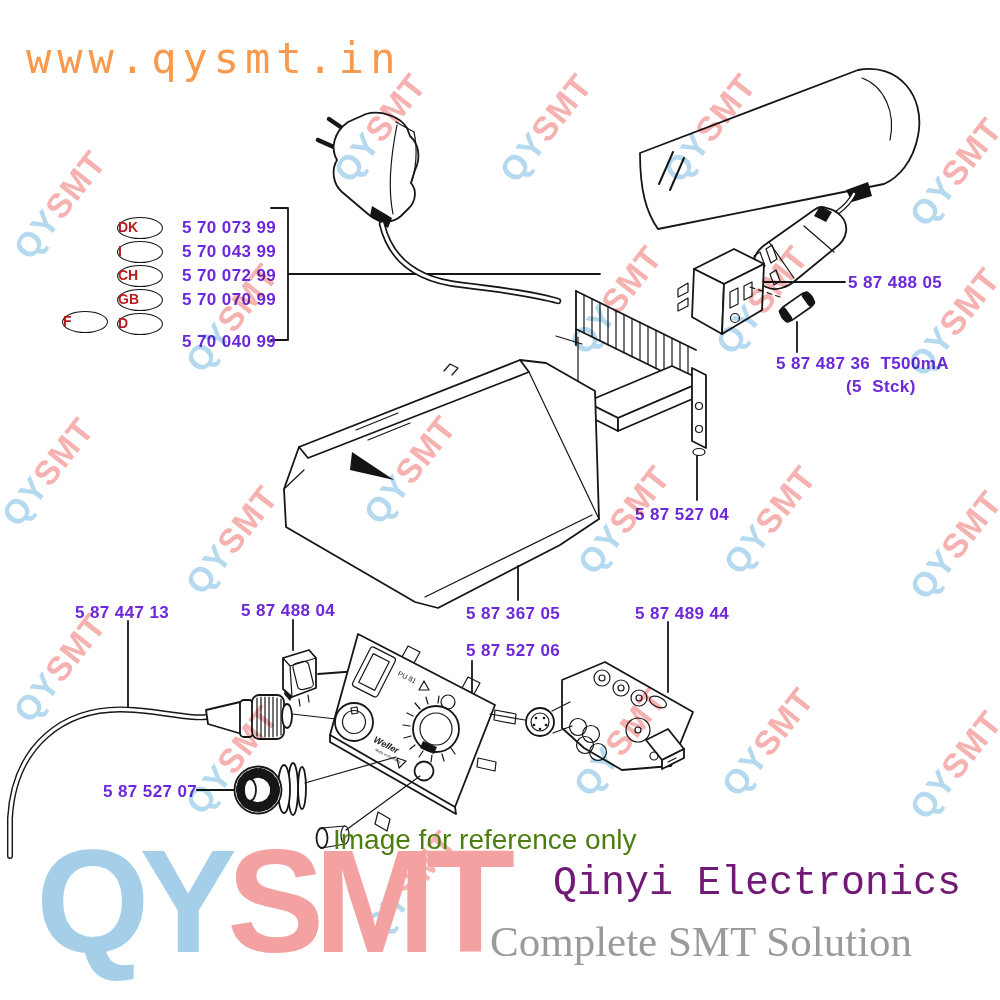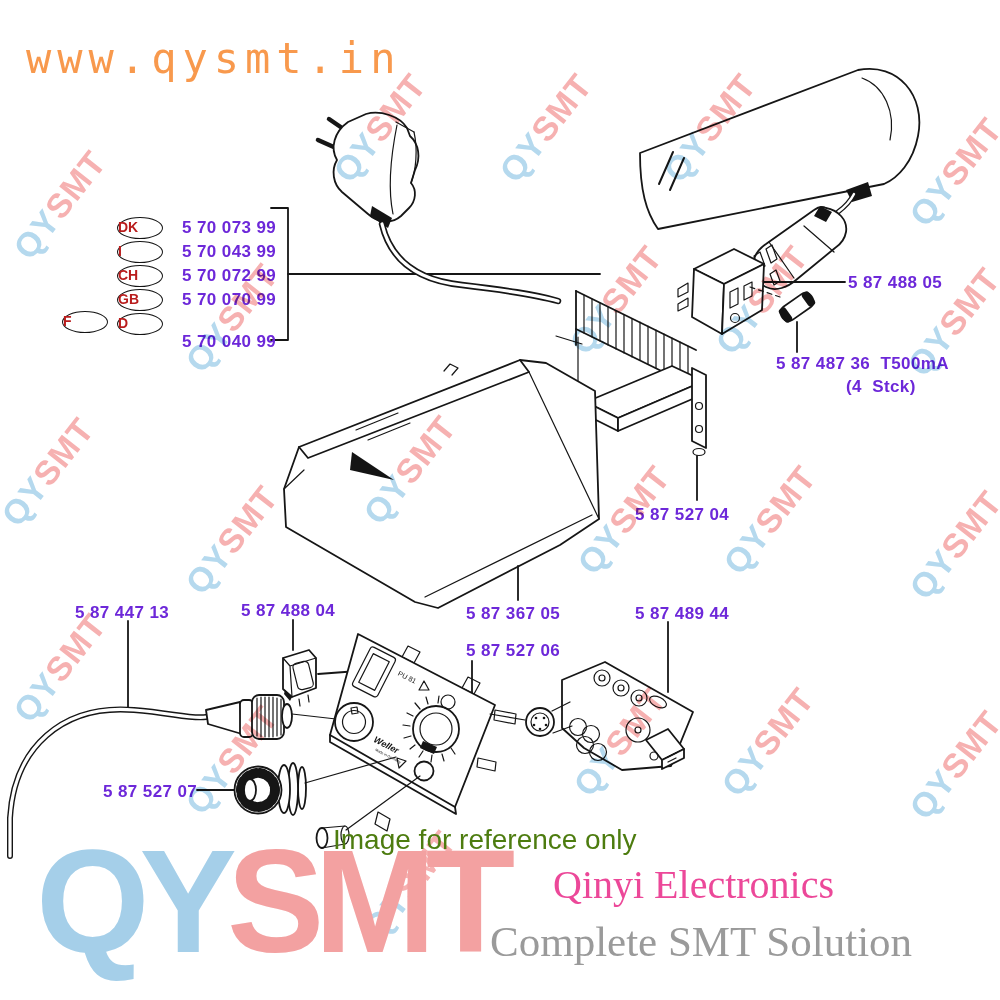--- a/index.html
+++ b/index.html
@@ -30,22 +30,22 @@
   .wm .ws{color:#f6b1b1;font-style:normal;}
 
   .url{position:absolute;left:26px;top:34px;z-index:3;color:#f8994d;
        font-family:"DejaVu Sans Mono",monospace;font-size:42px;letter-spacing:6px;}
   .note{position:absolute;left:333px;top:824px;z-index:3;color:#4d7c0f;font-size:28px;}
 
   .logo{position:absolute;left:36px;top:829px;z-index:3;line-height:1;
         font-weight:800;font-size:146px;letter-spacing:-10px;font-family:"Liberation Sans",sans-serif;}
   .logo .lq{color:#a5cfe9;}
   .logo .ls{color:#f3a1a1;}
-  .company{position:absolute;left:553px;top:861px;z-index:3;color:#ec4899;
-           font-family:Liberation Serif, serif;font-size:40px;}
+  .company{position:absolute;left:553px;top:861px;z-index:3;color:#701a75;
+           font-family:Liberation Mono, monospace;font-size:40px;}
   .tagline{position:absolute;left:490px;top:917px;z-index:3;color:#9a9a9a;
            font-family:"Liberation Serif",serif;font-size:43px;}
 </style>
 </head>
 <body>
 
 <div class="stage">
 
   <svg width="1000" height="1000" viewBox="0 0 1000 1000">
 
@@ -252,21 +252,21 @@
     <div class="oval" style="left:117px;top:313px;">D</div>
     <div class="plbl" style="left:182px;top:218px;">5 70 073 99</div>
     <div class="plbl" style="left:182px;top:242px;">5 70 043 99</div>
     <div class="plbl" style="left:182px;top:266px;">5 70 072 99</div>
     <div class="plbl" style="left:182px;top:290px;">5 70 070 99</div>
     <div class="plbl" style="left:182px;top:332px;">5 70 040 99</div>
   </div>
 
   <div class="plbl" style="left:848px;top:273px;">5 87 488 05</div>
   <div class="plbl" style="left:776px;top:354px;">5 87 487 36  T500mA</div>
-  <div class="plbl" style="left:846px;top:377px;">(4  Stck)</div>
+  <div class="plbl" style="left:846px;top:377px;">(5  Stck)</div>
   <div class="plbl" style="left:635px;top:505px;">5 87 527 04</div>
   <div class="plbl" style="left:75px;top:603px;">5 87 447 13</div>
   <div class="plbl" style="left:241px;top:601px;">5 87 488 04</div>
   <div class="plbl" style="left:466px;top:604px;">5 87 367 05</div>
   <div class="plbl" style="left:635px;top:604px;">5 87 489 44</div>
   <div class="plbl" style="left:466px;top:641px;">5 87 527 06</div>
   <div class="plbl" style="left:103px;top:782px;">5 87 527 07</div>
 
   <div class="wm-layer">
       <span class="wm" style="left: 60px; top: 205px;"><i class="wq">QY</i><i class="ws">SMT</i></span>

